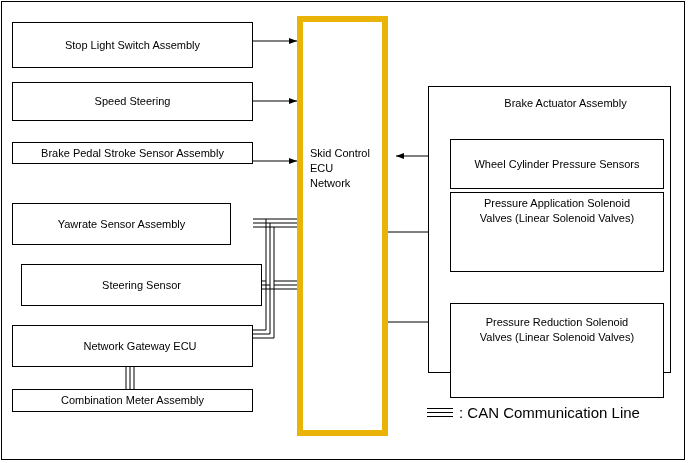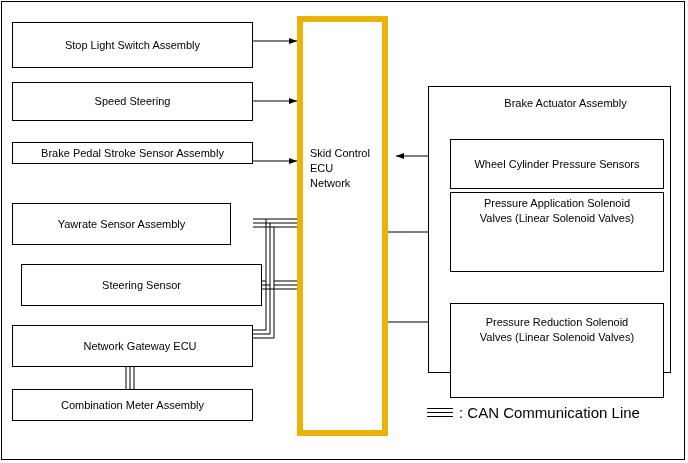--- a/index.html
+++ b/index.html
@@ -183,21 +183,21 @@
   </div>
 
   <div class="box" style="left:21px; top:264px; width:241px; height:42px;">
     <span>Steering Sensor</span>
   </div>
 
   <div class="box" style="left:12px; top:325px; width:241px; height:42px;padding-left:15px;">
     <span>Network Gateway ECU</span>
   </div>
 
-  <div class="box" style="left:12px; top:389px; width:241px; height:32px;">
+  <div class="box" style="left:12px; top:389px; width:241px; height:23px;">
     <span>Combination Meter Assembly</span>
   </div>
 
   <div class="ecu" style="left:297px; top:16px; width:91px; height:420px;">
     <div class="ecu-text">
       <div>Skid Control</div>
       <div>ECU</div>
       <div>Network</div>
     </div>
   </div>

